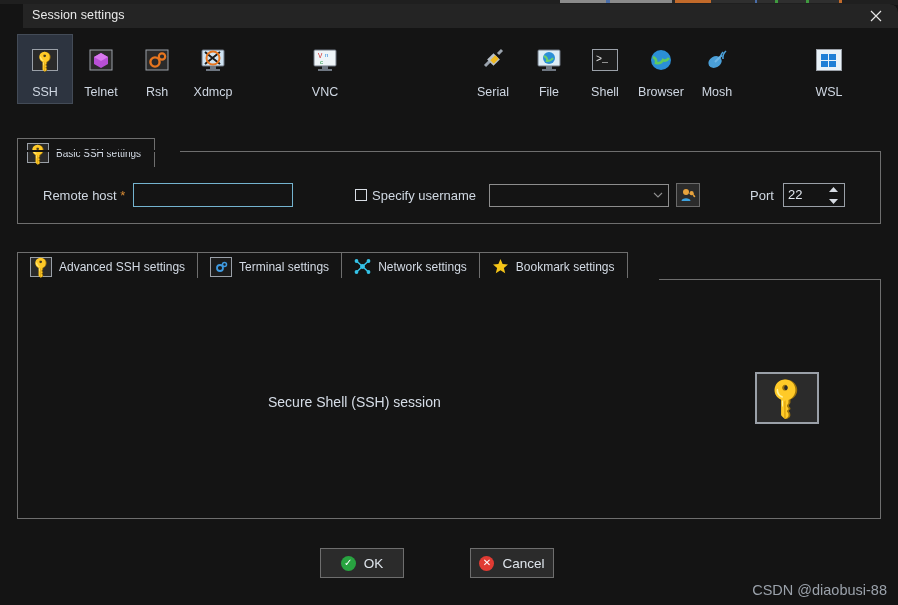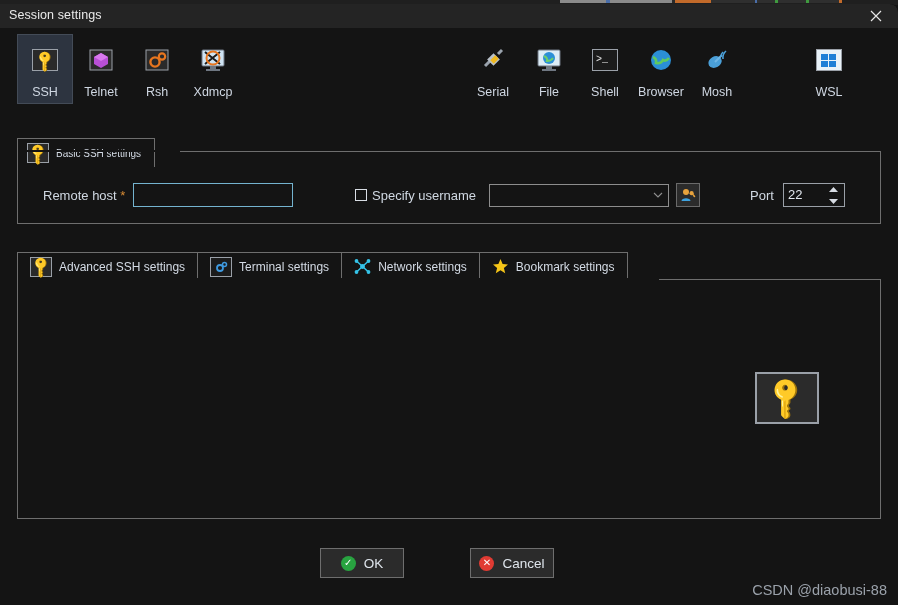--- a/index.html
+++ b/index.html
@@ -17,20 +17,21 @@
   
   #dialog{
     position:absolute;left:0;top:4px;width:898px;height:601px;
     background:#141414;
     border-top-right-radius:8px;
     overflow:hidden;
   }
   #titlebar{
     position:relative;height:24px;background:#242424;
     border-top-right-radius:8px;
+    margin-left:23px;
   }
   #title-text{
     position:absolute;left:9px;top:4px;font-size:12.5px;color:#eaeaea;
     letter-spacing:.1px;
   }
   #close-btn{
     position:absolute;right:0;top:0;width:44px;height:24px;
     display:flex;align-items:center;justify-content:center;cursor:default;
   }
   #close-btn svg{display:block;}
@@ -229,20 +230,33 @@
           <svg width="30" height="26" viewBox="0 0 30 26">
             <rect x="4" y="3" width="22" height="16" rx="1" fill="#cfe3f2" stroke="#6f7782"></rect>
             <rect x="12" y="19" width="6" height="3" fill="#6f7782"></rect>
             <rect x="8" y="22" width="14" height="2" fill="#6f7782"></rect>
             <path d="M7 5 L22 17 M22 5 L7 17" stroke="#1b1b1b" stroke-width="2"></path>
             <circle cx="15" cy="11" r="6.5" fill="none" stroke="#e8761f" stroke-width="2"></circle>
           </svg>
         </span>
         <div class="plabel">Xdmcp</div>
       </div>
+      <div class="proto" style="left: 297px;">
+        <span class="glyph">
+          <svg width="30" height="26" viewBox="0 0 30 26">
+            <rect x="4" y="3" width="22" height="16" rx="1" fill="#eef4f8" stroke="#6f7782"></rect>
+            <rect x="12" y="19" width="6" height="3" fill="#6f7782"></rect>
+            <rect x="8" y="22" width="14" height="2" fill="#6f7782"></rect>
+            <text x="8" y="11" font-size="6.5" fill="#d01f1f" font-family="Liberation Sans">V</text>
+            <text x="15" y="10" font-size="6" fill="#1f7fd6" font-family="Liberation Sans">n</text>
+            <text x="10" y="17" font-size="6" fill="#1f9a3f" font-family="Liberation Sans">c</text>
+          </svg>
+        </span>
+        <div class="plabel">VNC</div>
+      </div>
       <div class="proto" style="left: 465px;">
         <span class="glyph">
           <svg width="30" height="26" viewBox="0 0 30 26">
             <path d="M7 19 L12 14" stroke="#9aa3ad" stroke-width="3"></path>
             <rect x="11" y="8" width="9" height="9" transform="rotate(45 15.5 12.5)" fill="#b9c1c9"></rect>
             <rect x="14" y="9" width="5" height="7" transform="rotate(45 16.5 12.5)" fill="#f0b81e"></rect>
             <path d="M20 7 L24 3" stroke="#9aa3ad" stroke-width="3"></path>
           </svg>
         </span>
         <div class="plabel">Serial</div>
@@ -387,20 +401,21 @@
           <svg width="17" height="17" viewBox="0 0 17 17">
             <path d="M8.5 1 L10.6 6 L16 6.4 L11.9 9.9 L13.2 15.2 L8.5 12.3 L3.8 15.2 L5.1 9.9 L1 6.4 L6.4 6 Z" fill="#f5c518"></path>
           </svg>
         </span>
         <span class="tablabel">Bookmark settings</span>
       </div>
     </div>
   <div id="lower-panel"></div>
   <div id="panel-mask" style="width: 641px;"></div>
 
+  <div id="session-desc">Secure Shell (SSH) session</div>
   <div id="big-key">
     <span style="font-size:30px;color:#f5c518;display:inline-block;transform:rotate(-45deg);line-height:1;">🔑</span>
   </div>
 
   <div id="ok-btn" class="fbtn">
     <span class="badge ok">✓</span>
     <span>OK</span>
   </div>
   <div id="cancel-btn" class="fbtn">
     <span class="badge no">✕</span>

